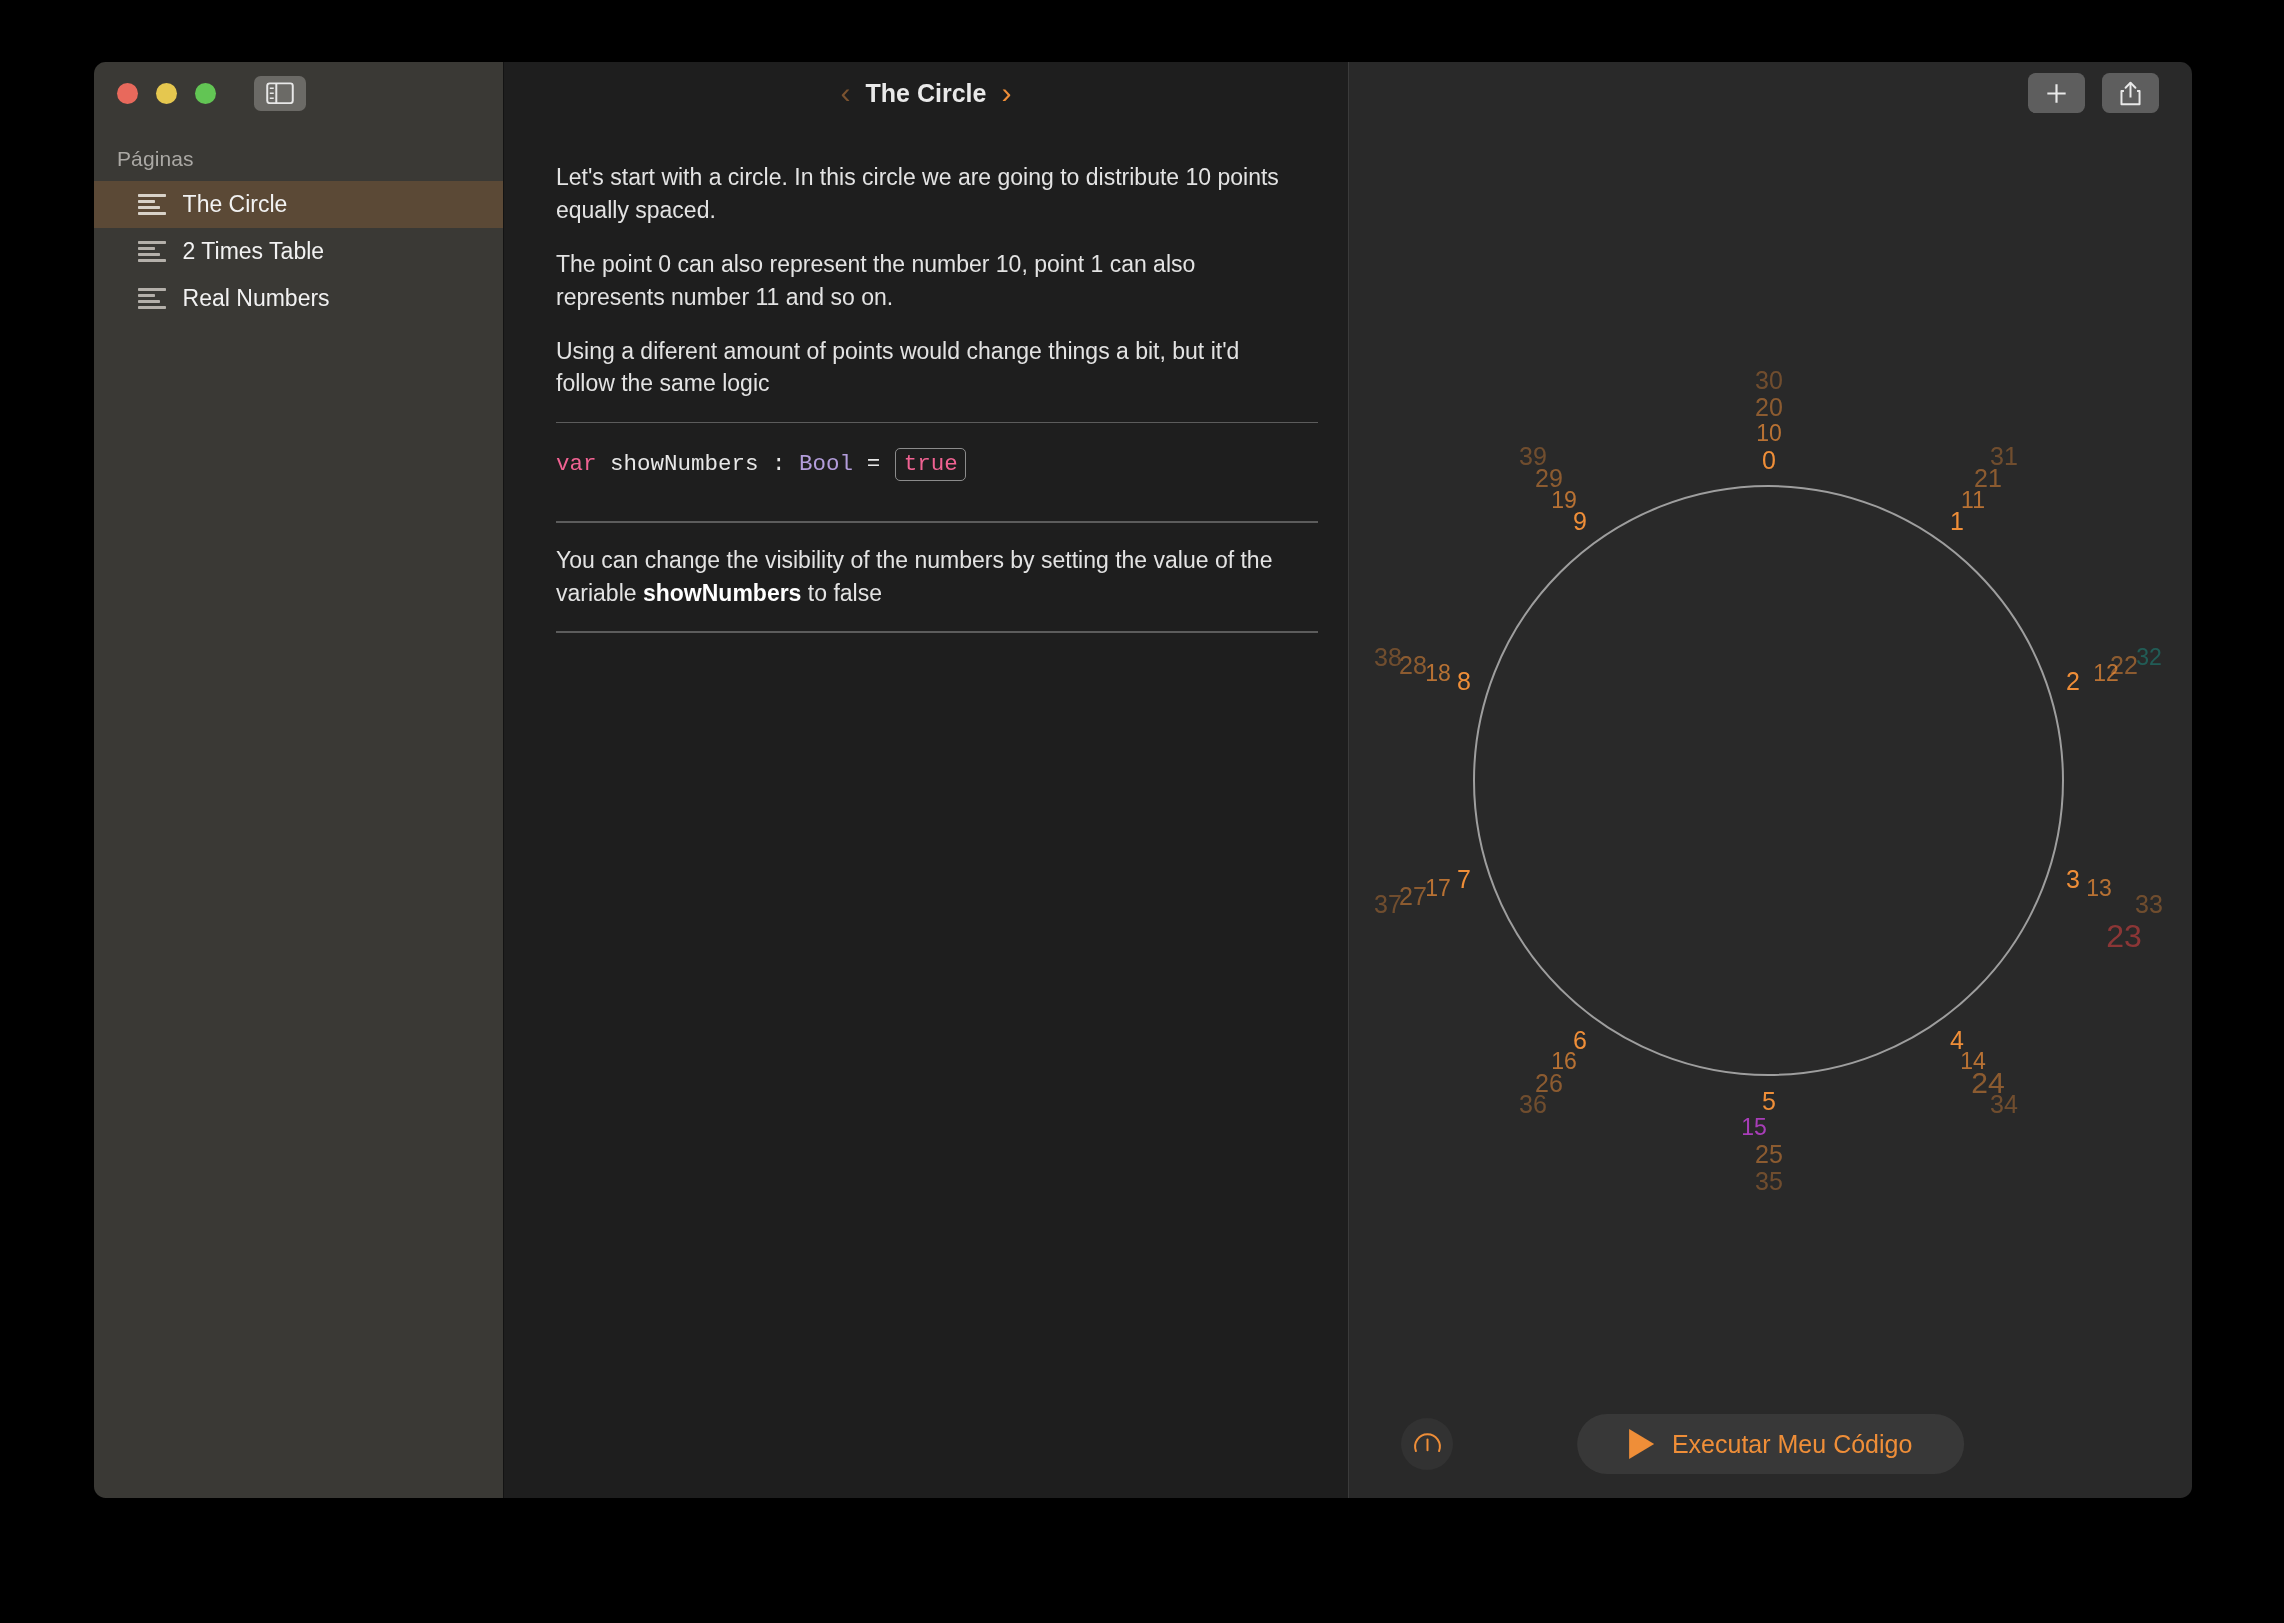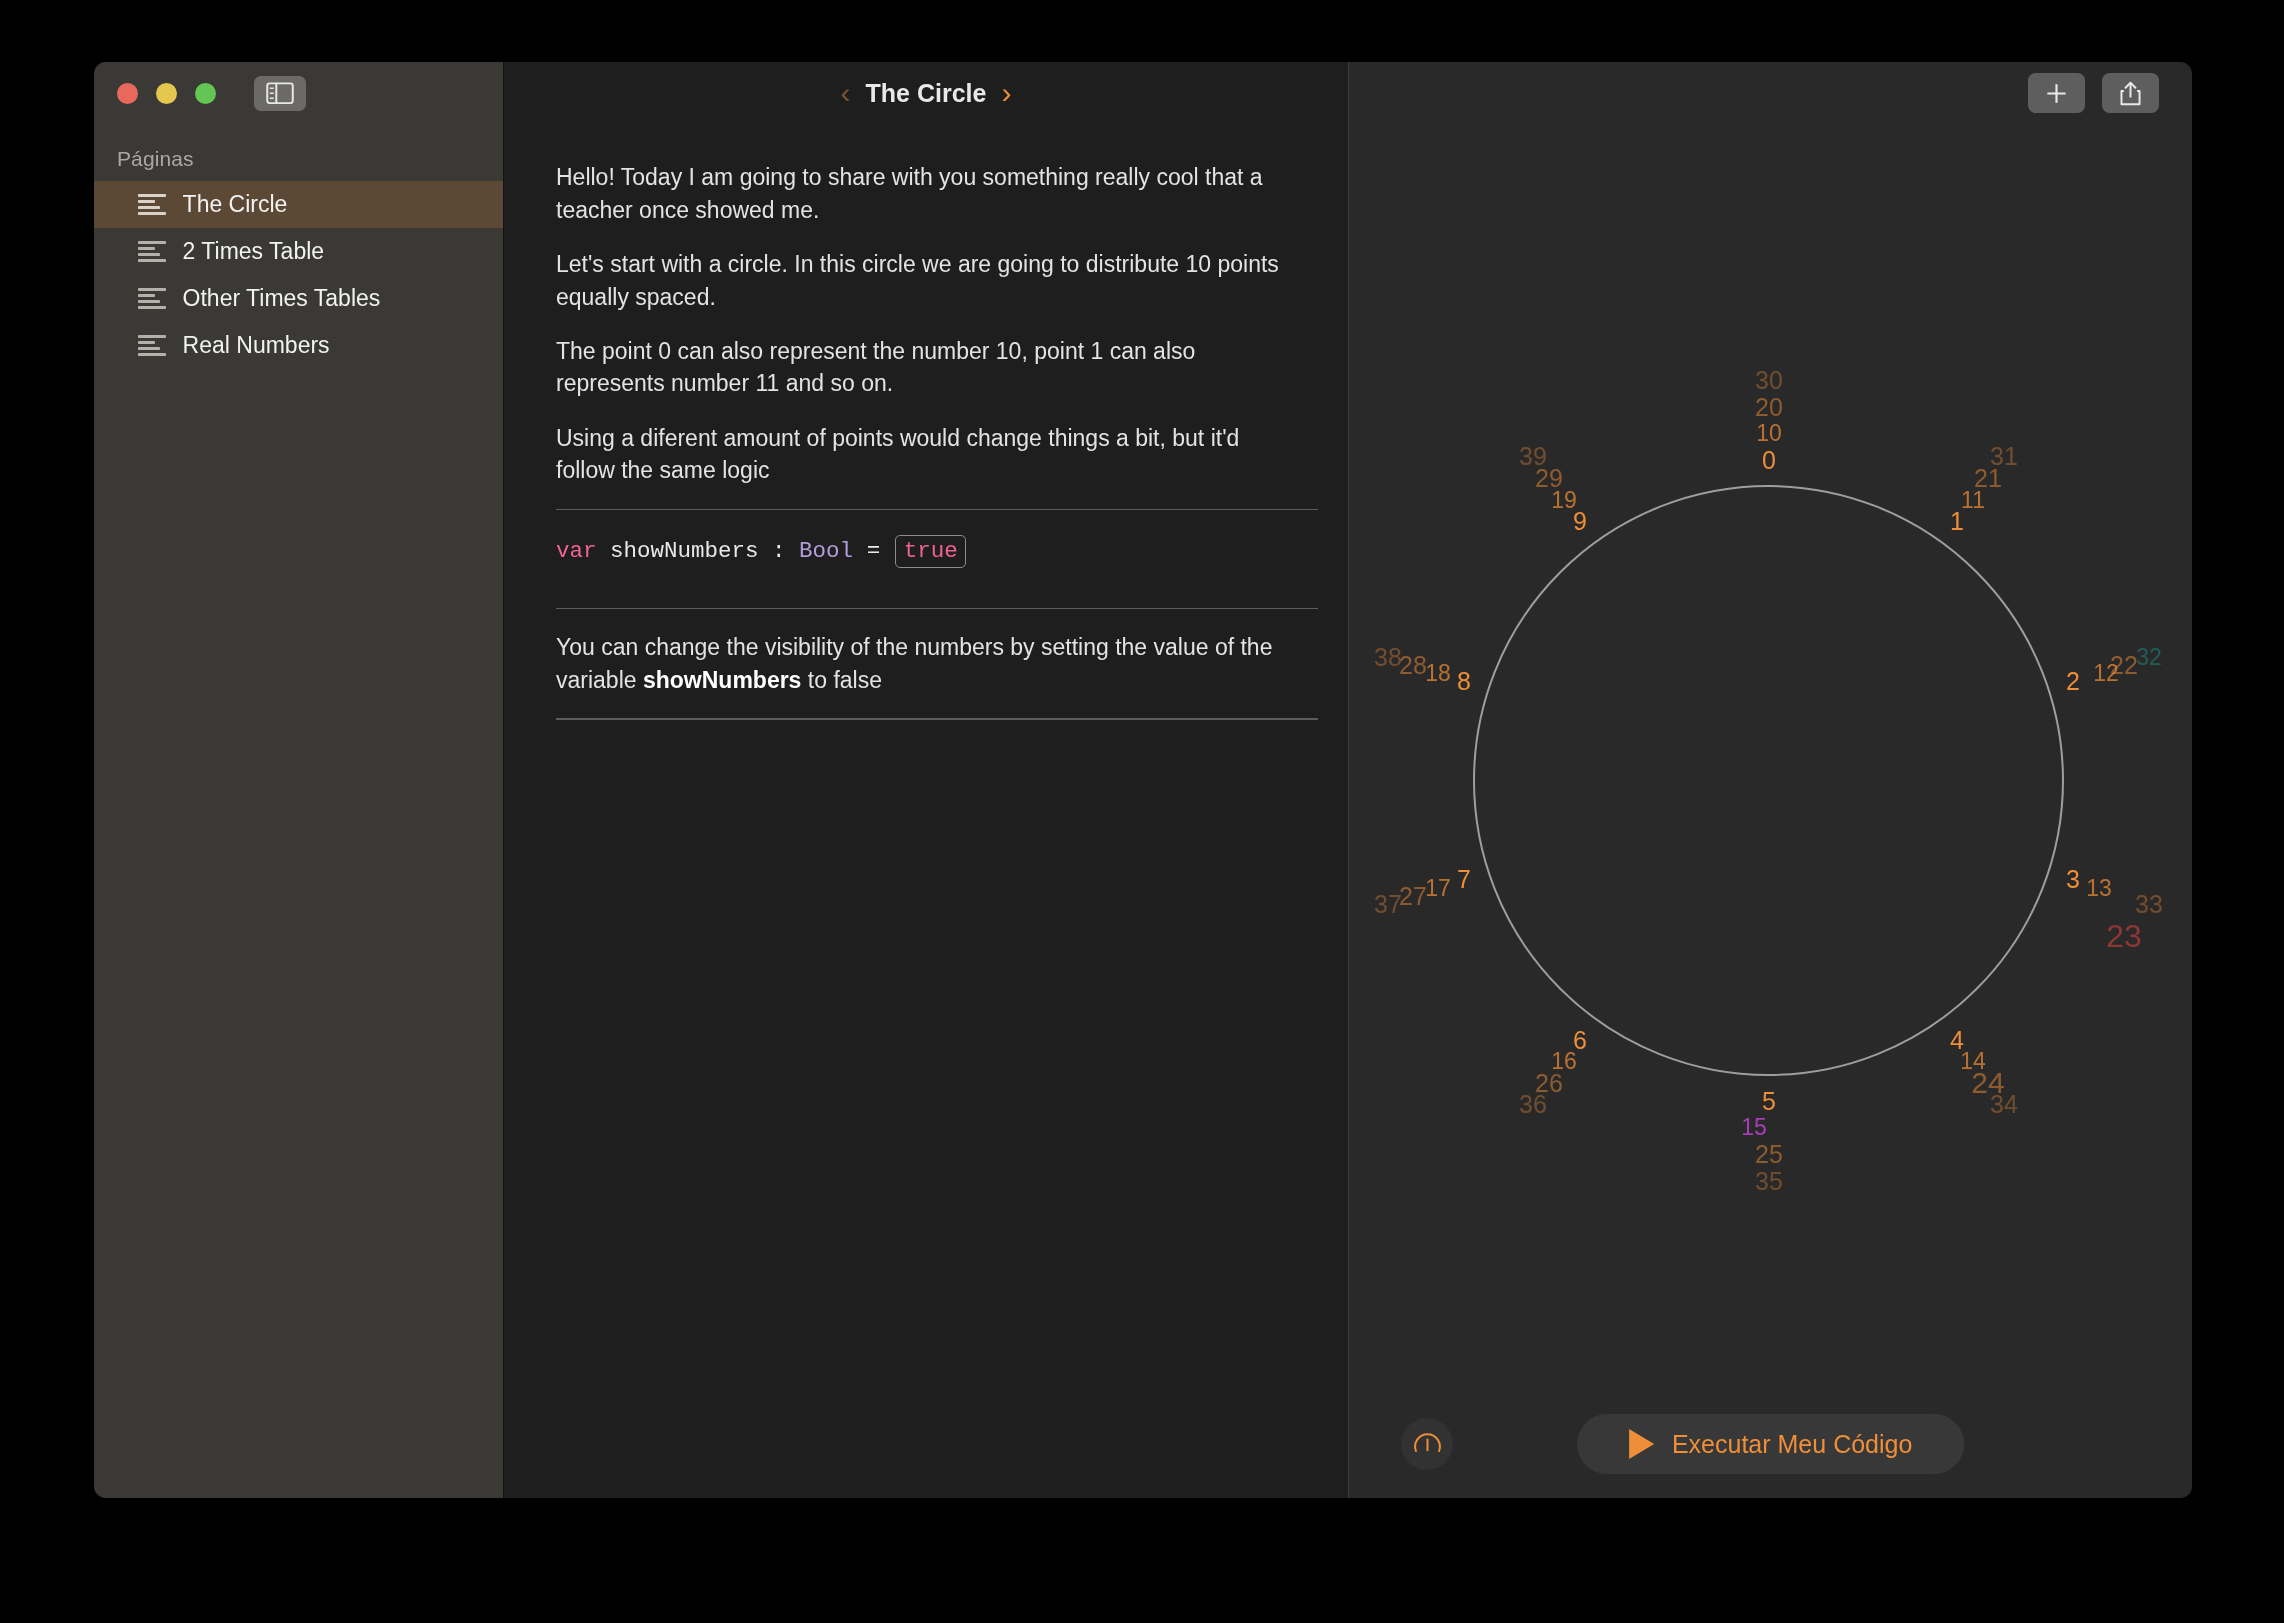--- a/index.html
+++ b/index.html
@@ -220,42 +220,32 @@
         </span>
       <span>2 Times Table</span>
     </div>
     <div class="sb-item">
       <span class="sb-icon">
           <i></i>
           <i></i>
           <i></i>
           <i></i>
         </span>
-      <span>Other Times Tables</span>
-    </div>
-    <div class="sb-item">
-      <span class="sb-icon">
-          <i></i>
-          <i></i>
-          <i></i>
-          <i></i>
-        </span>
       <span>Real Numbers</span>
     </div>
   </div>
 
   <div id="doc">
     <div class="doc-titlebar">
       <span class="chev prev">‹</span>
       <span class="doc-title">The Circle</span>
       <span class="chev next">›</span>
     </div>
 
     <div class="doc-body">
-      <p class="para">Hello! Today I am going to share with you something really cool that a teacher once showed me.</p>
       <p class="para">Let's start with a circle. In this circle we are going to distribute 10 points equally spaced.</p>
       <p class="para">The point 0 can also represent the number 10, point 1 can also represents number 11 and so on.</p>
       <p class="para">Using a diferent amount of points would change things a bit, but it'd follow the same logic</p>
 
       <div class="hr"></div>
 
       <div class="code-row"><span class="kw">var</span> <span class="id">showNumbers</span> <span class="punc">:</span> <span class="type">Bool</span> <span class="punc">=</span> <span class="lit-box">true</span></div>
 
       <div class="hr"></div>
 

